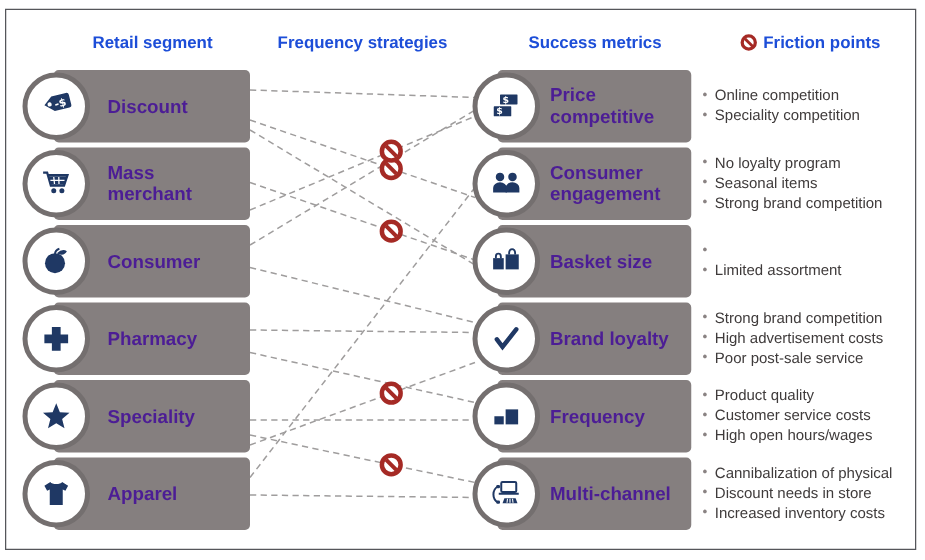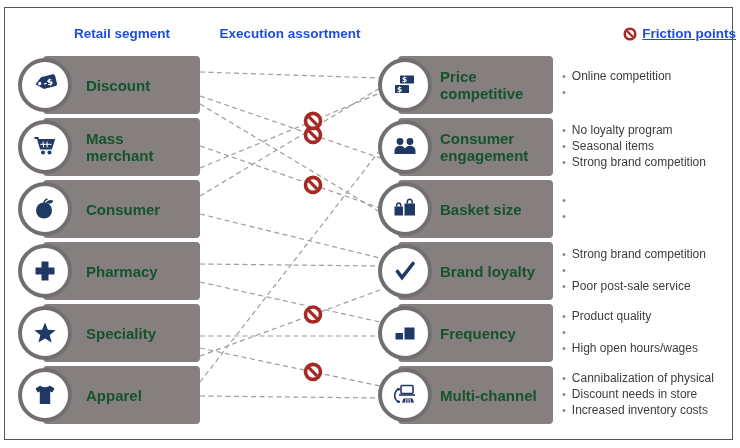--- a/index.html
+++ b/index.html
@@ -5,42 +5,45 @@
   html,body{margin:0;padding:0;background:#fff;}
   .canvas{
     position:relative;width:740px;height:448px;background:#fff;overflow:hidden;
     font-family:"Liberation Sans",sans-serif;
   }
   .frame{position:absolute;left:4px;top:7px;width:727px;height:431px;border:1px solid #55565a;pointer-events:none;}
   .hdr{position:absolute;top:14px;font-size:13.5px;font-weight:700;color:#1d4ed8;text-align:center;
        display:flex;align-items:center;justify-content:center;gap:5px;margin-top:12px;}
   #lines{position:absolute;left:0;top:0;z-index:1;}
   .row-box{position:absolute;height:58px;background:#857f7f;border-radius:4px;z-index:2;}
-  .row-label{position:absolute;color:#14532d;font-size:15px;font-weight:700;line-height:17px;z-index:4;
+  .row-label{position:absolute;color:#4c1d95;font-size:15px;font-weight:700;line-height:17px;z-index:4;
              display:flex;align-items:center;height:58px;}
   .circ{position:absolute;width:46px;height:46px;background:#fff;border:4px solid #746f6f;border-radius:50%;
         z-index:3;display:flex;align-items:center;justify-content:center;}
   .fric-group{position:absolute;left:562px;width:174px;z-index:2;}
   .fric-item{display:flex;align-items:flex-start;font-size:12px;line-height:16px;color:#3f3b3b;}
   .fric-item .bullet{color:#8a8383;margin-right:6px;font-size:11px;line-height:16px;}
   svg{display:block;}
 </style>
 </head>
 <body>
 
 <div class="canvas">
   <div class="frame"></div>
 
   <div class="hdr" style="left:43px;width:158px;">
     <span>Retail segment</span>
   </div>
   <div class="hdr" style="left:206px;width:168px;">
-    <span>Execution assortment</span>
-  </div>
-  <div class="hdr" style="left:560px;width:176px;justify-content:flex-end;text-decoration:underline;">
+    <span>Frequency strategies</span>
+  </div>
+  <div class="hdr" style="left:398px;width:156px;">
+    <span>Success metrics</span>
+  </div>
+  <div class="hdr" style="left:560px;width:176px;justify-content:center;">
     <svg width="14" height="14" viewBox="0 0 24 24">
       <circle cx="12" cy="12" r="9" fill="#fff" stroke="#a52a25" stroke-width="4.5"></circle>
       <line x1="6.8" y1="6.8" x2="17.2" y2="17.2" stroke="#a52a25" stroke-width="4"></line>
     </svg>
     <span>Friction points</span>
   </div>
 
   <svg id="lines" width="740" height="448">
       <line x1="200" y1="72" x2="380" y2="78" stroke="#9f9d9d" stroke-width="1.2" stroke-dasharray="5 3.5"></line>
       <line x1="200" y1="96" x2="380" y2="158" stroke="#9f9d9d" stroke-width="1.2" stroke-dasharray="5 3.5"></line>
@@ -148,20 +151,21 @@
         </svg>
     </div>
     <div class="row-label" style="left:440px;top:56px;width:108px">Price competitive</div>
       <div class="fric-group" style="top:68px">
         <div class="fric-item">
        <span class="bullet">•</span>
        <span>Online competition</span>
         </div>
         <div class="fric-item">
        <span class="bullet">•</span>
+       <span>Speciality competition</span>
         </div>
       </div>
     <div class="row-box" style="left:398px;top:118px;width:155px"></div>
     <div class="circ" style="left:378px;top:120px">
       <svg width="28" height="28" viewBox="0 0 28 28">
           <g fill="#1f3864">
             <circle cx="9" cy="8.5" r="3.4"></circle>
             <path d="M3.5 21 v-3.6 a5.5 4.6 0 0 1 11 0 V21 z"></path>
             <circle cx="19" cy="8.5" r="3.4"></circle>
             <path d="M13.5 21 v-3.6 a5.5 4.6 0 0 1 11 0 V21 z"></path>
@@ -196,36 +200,38 @@
           </g>
         </svg>
     </div>
     <div class="row-label" style="left:440px;top:180px;width:108px">Basket size</div>
       <div class="fric-group" style="top:192px">
         <div class="fric-item">
        <span class="bullet">•</span>
         </div>
         <div class="fric-item">
        <span class="bullet">•</span>
+       <span>Limited assortment</span>
         </div>
       </div>
     <div class="row-box" style="left:398px;top:242px;width:155px"></div>
     <div class="circ" style="left:378px;top:244px">
       <svg width="28" height="28" viewBox="0 0 28 28">
           <path d="M6.5 14.5 l4.5 6 L22 6.5" stroke="#1f3864" stroke-width="3.6" fill="none" stroke-linecap="round"></path>
         </svg>
     </div>
     <div class="row-label" style="left:440px;top:242px;width:108px">Brand loyalty</div>
       <div class="fric-group" style="top:246px">
         <div class="fric-item">
        <span class="bullet">•</span>
        <span>Strong brand competition</span>
         </div>
         <div class="fric-item">
        <span class="bullet">•</span>
+       <span>High advertisement costs</span>
         </div>
         <div class="fric-item">
        <span class="bullet">•</span>
        <span>Poor post-sale service</span>
         </div>
       </div>
     <div class="row-box" style="left:398px;top:304px;width:155px"></div>
     <div class="circ" style="left:378px;top:306px">
       <svg width="28" height="28" viewBox="0 0 28 28">
           <g fill="#1f3864">
@@ -235,20 +241,21 @@
         </svg>
     </div>
     <div class="row-label" style="left:440px;top:304px;width:108px">Frequency</div>
       <div class="fric-group" style="top:308px">
         <div class="fric-item">
        <span class="bullet">•</span>
        <span>Product quality</span>
         </div>
         <div class="fric-item">
        <span class="bullet">•</span>
+       <span>Customer service costs</span>
         </div>
         <div class="fric-item">
        <span class="bullet">•</span>
        <span>High open hours/wages</span>
         </div>
       </div>
     <div class="row-box" style="left:398px;top:366px;width:155px"></div>
     <div class="circ" style="left:378px;top:368px">
       <svg width="28" height="28" viewBox="0 0 28 28">
           <g stroke="#1f3864" stroke-width="1.6" fill="none">

